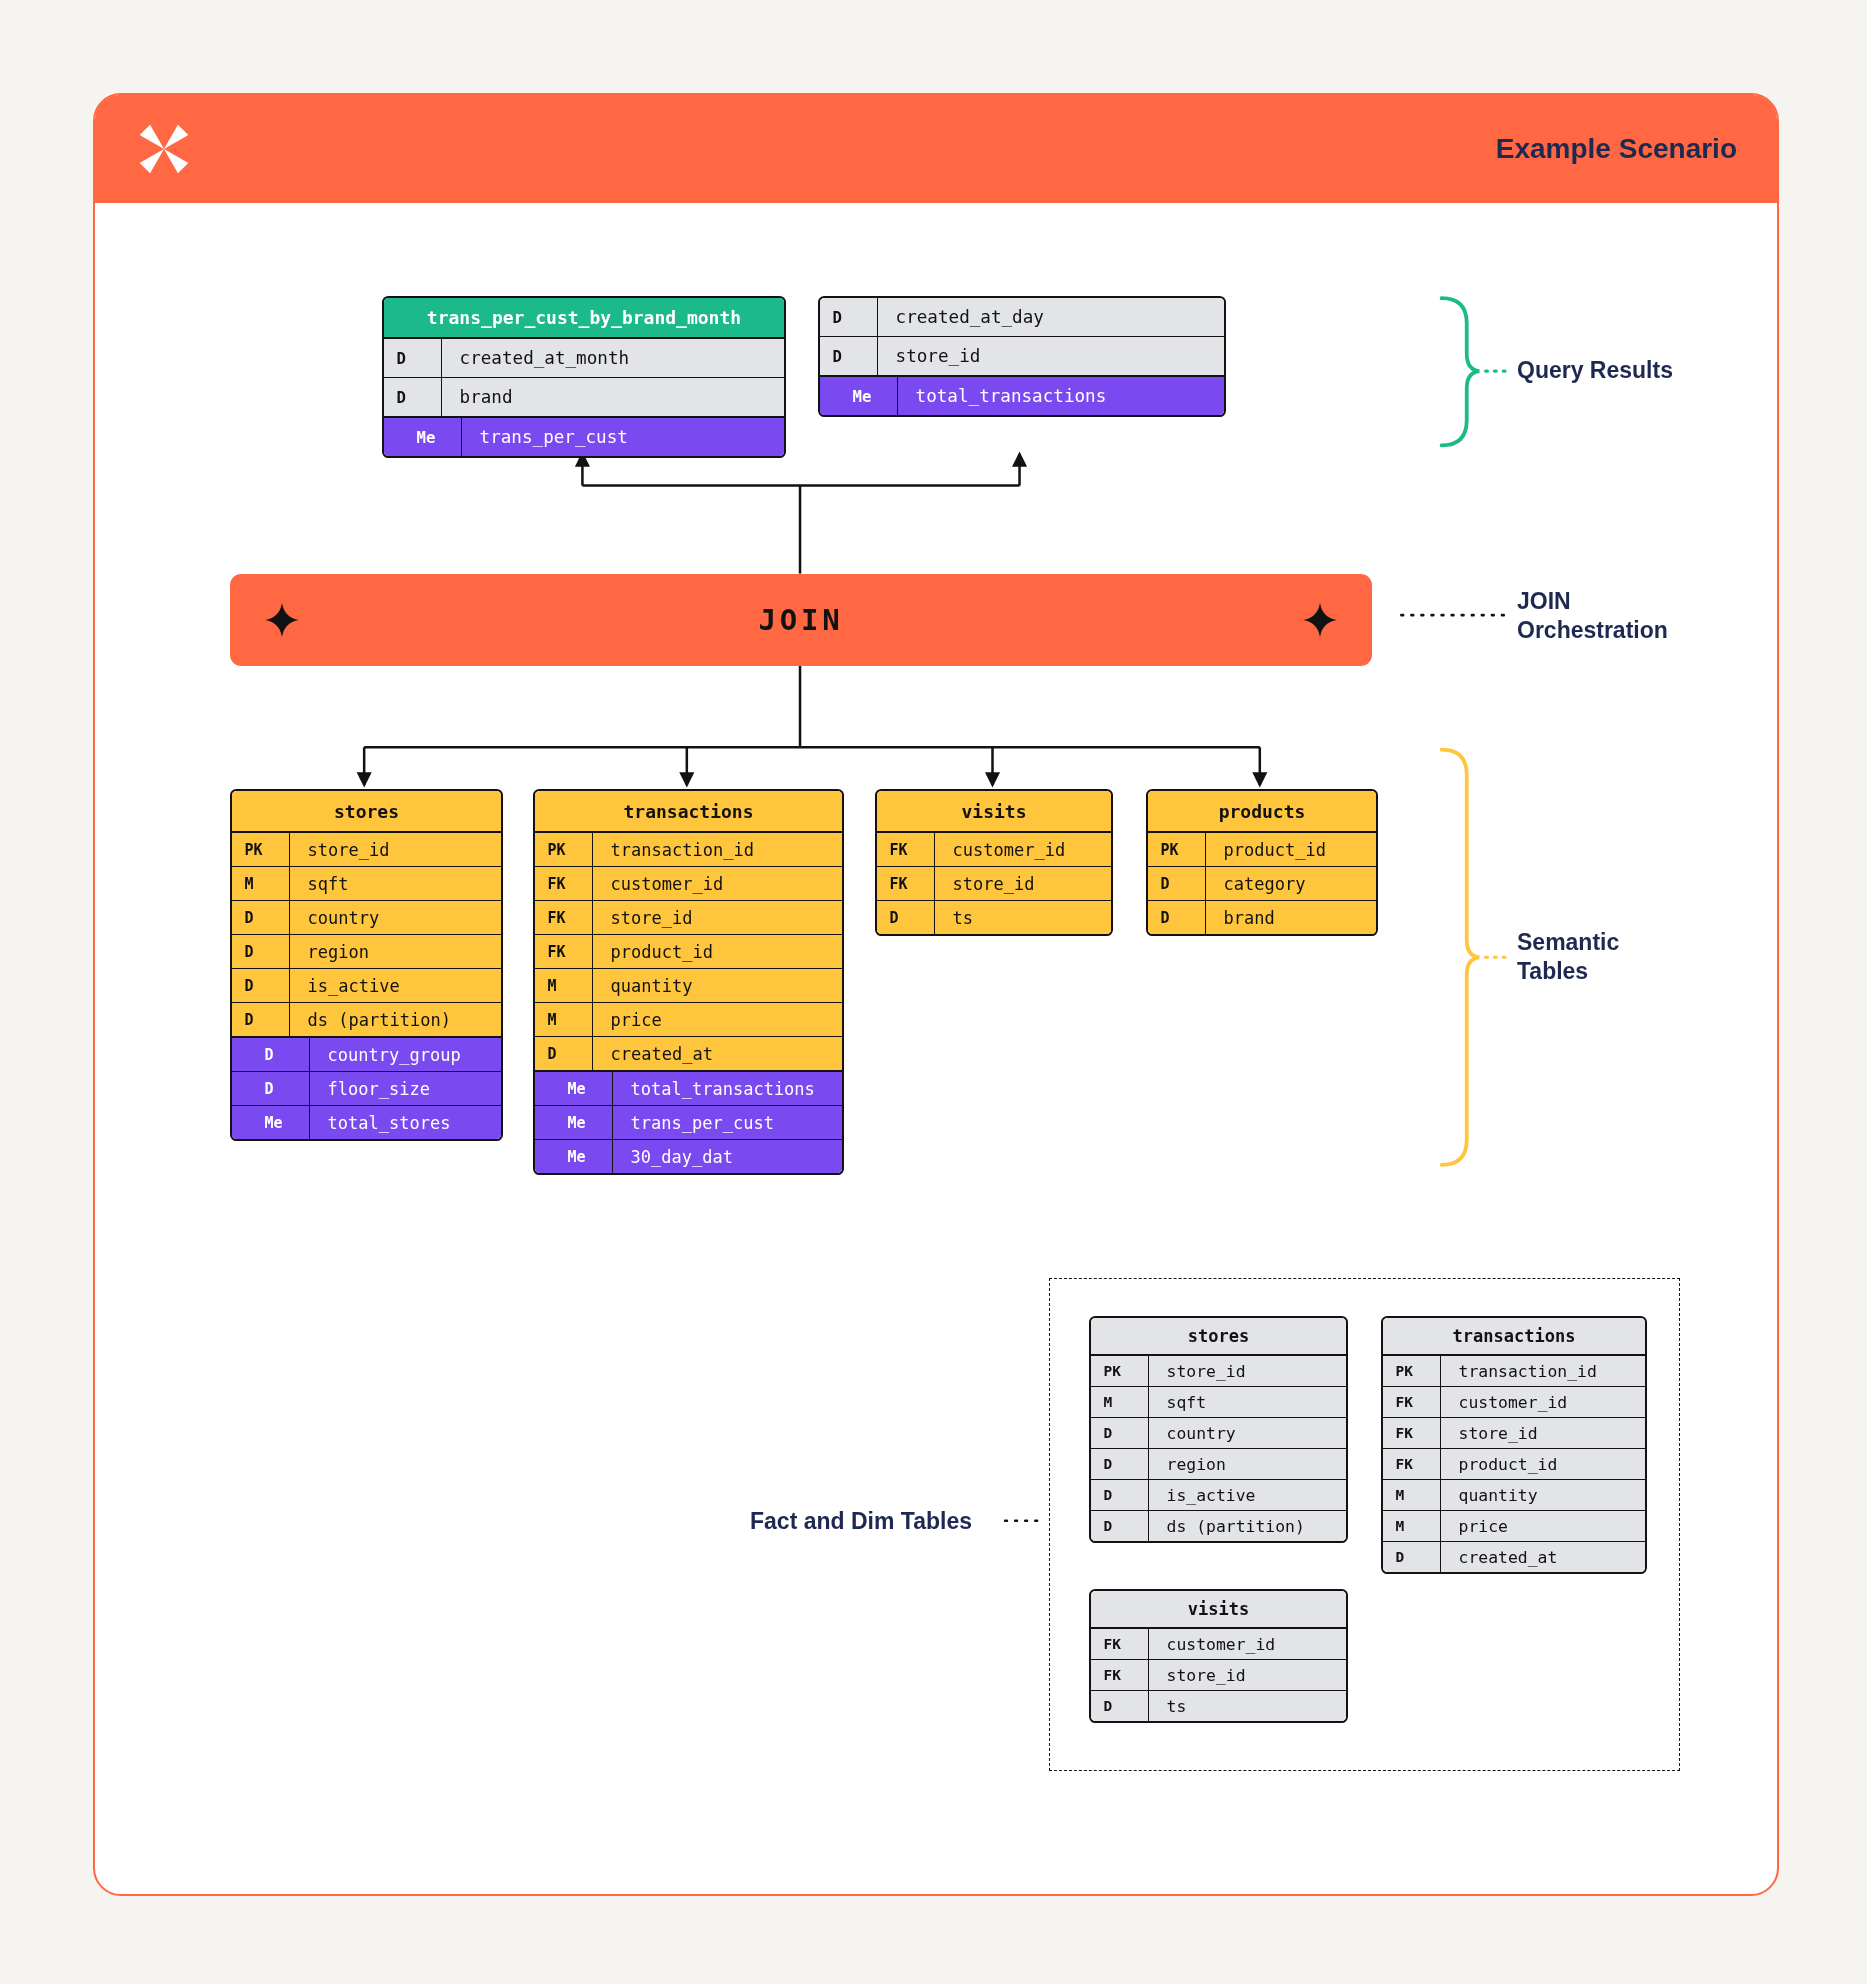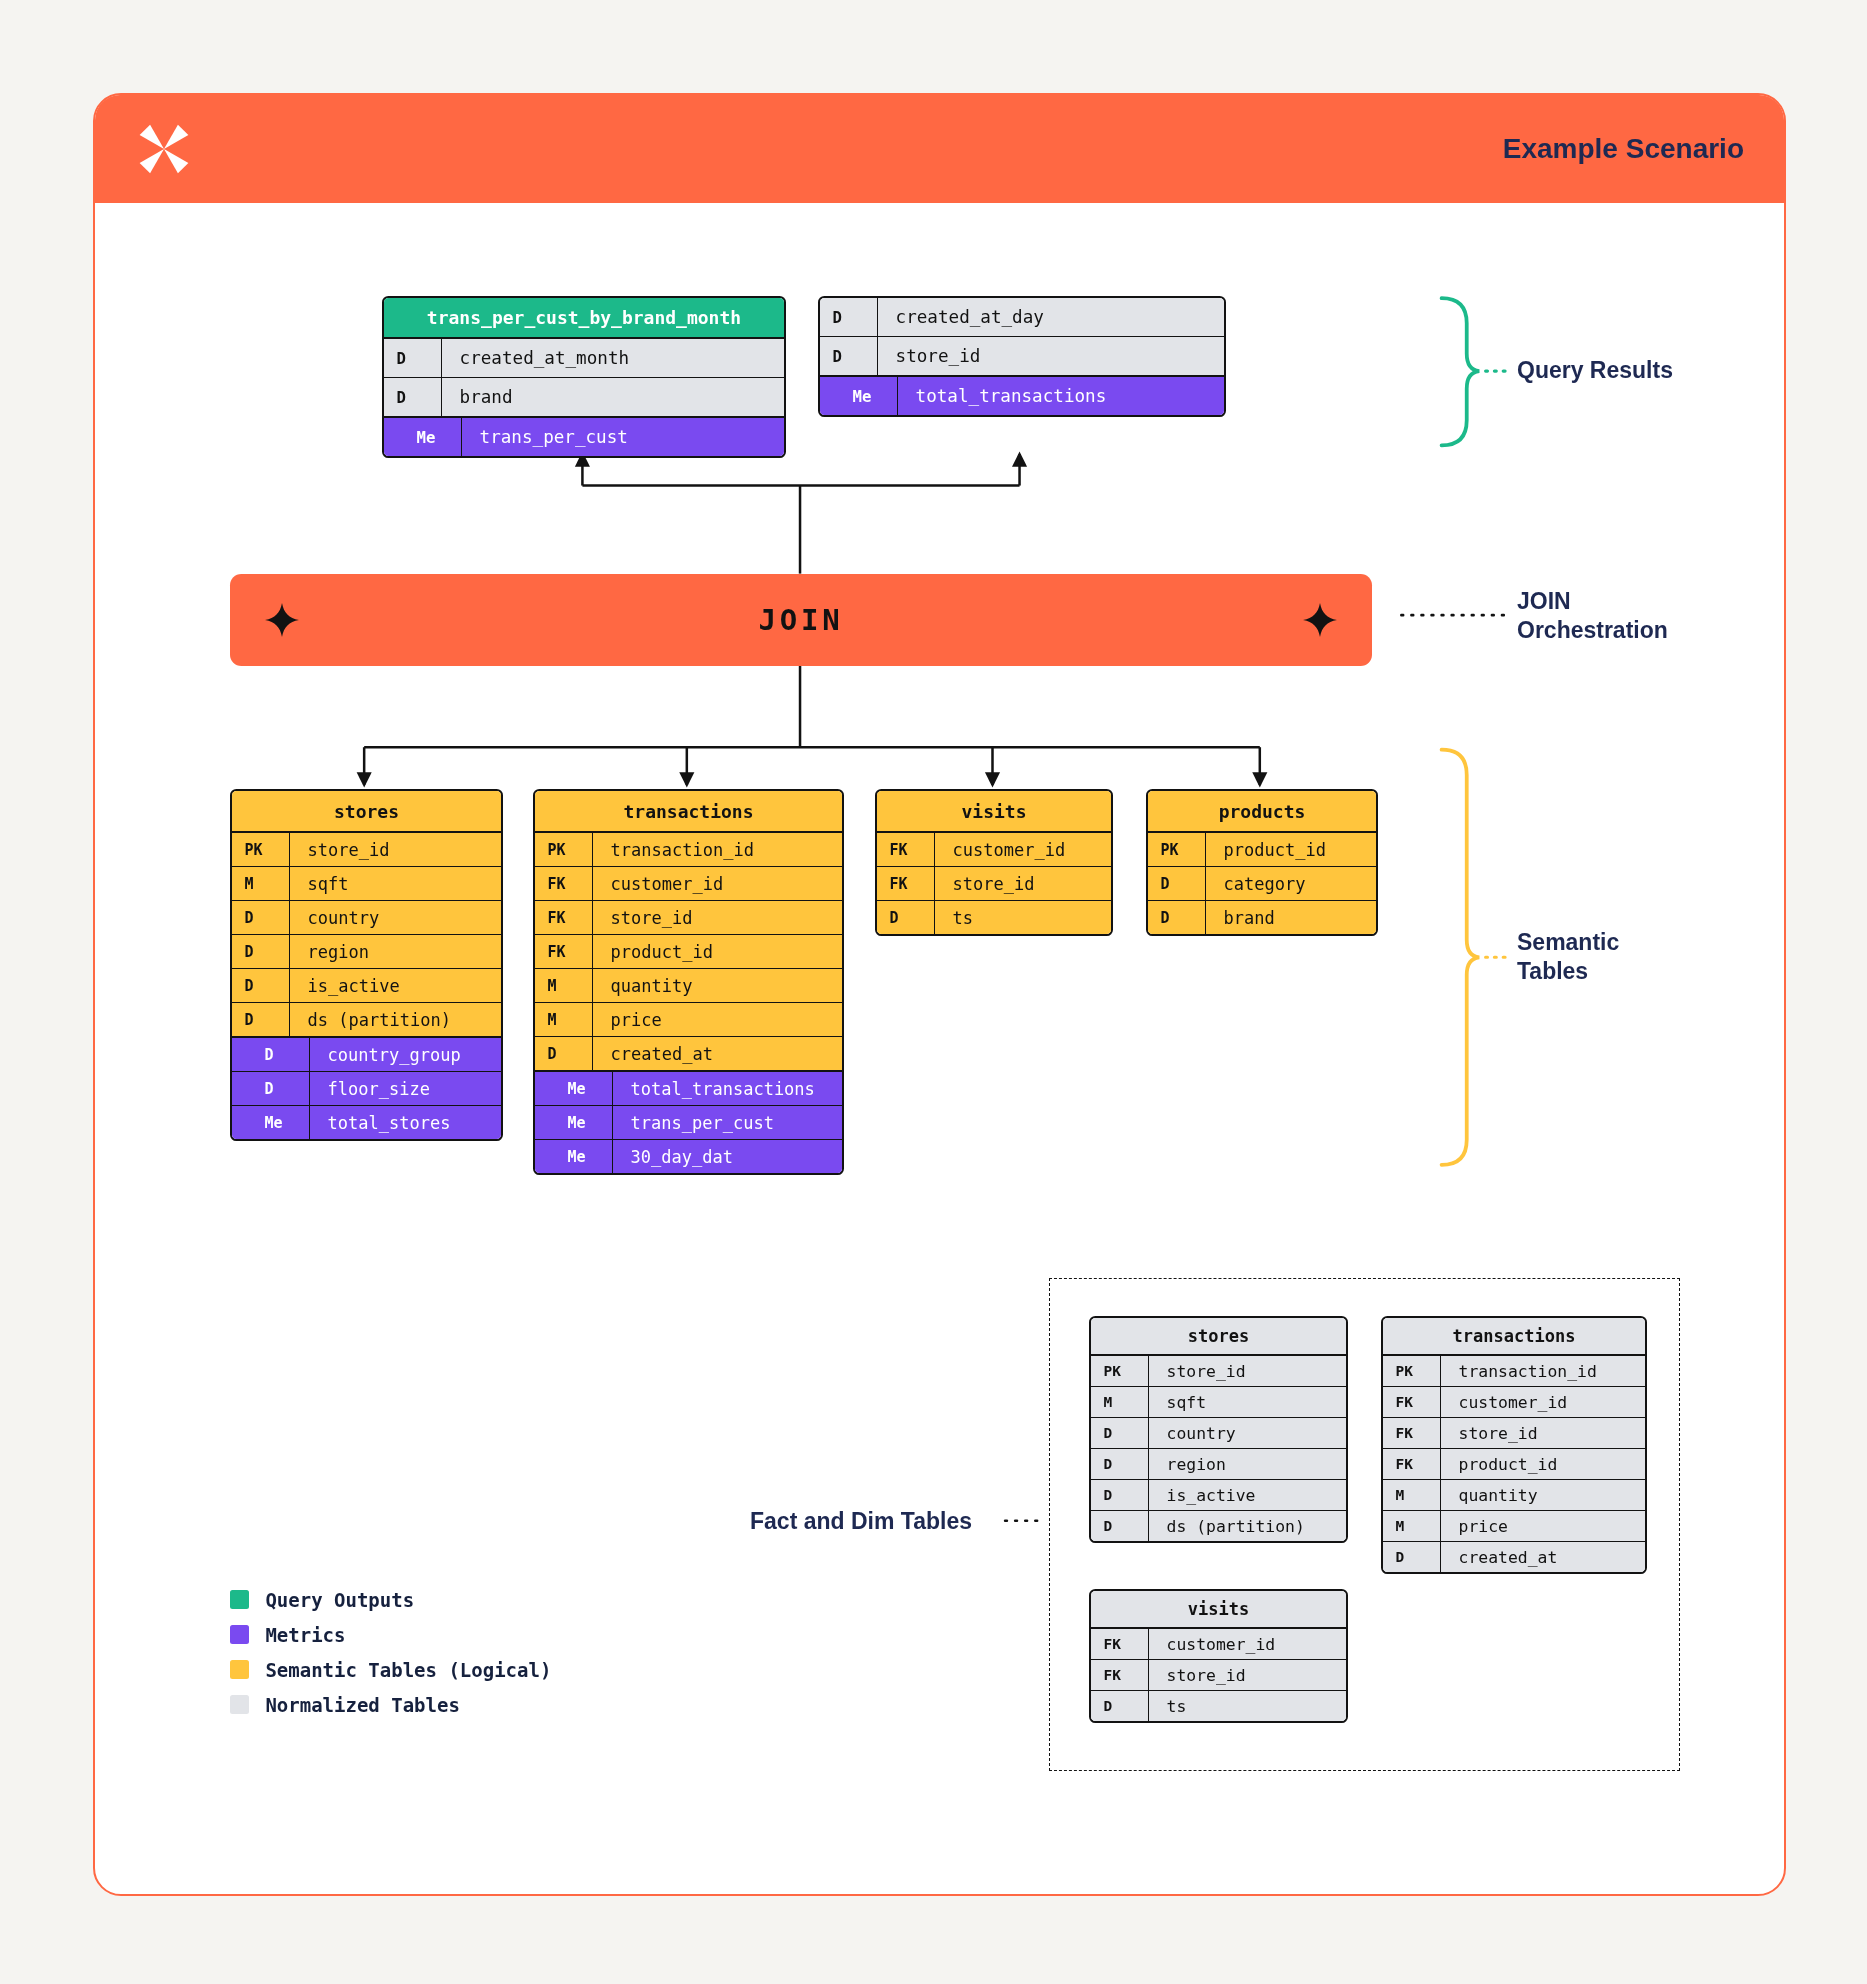--- a/index.html
+++ b/index.html
@@ -1,20 +1,20 @@
 <!DOCTYPE html>
 <html style="font-size:10px"><head>
 <meta charset="utf-8">
 <title>Example Scenario Diagram</title>
 <style>
   html,body{margin:0;padding:0;background:#F5F4F1;}
   .canvas{position:relative;width:1868px;height:1985px;background:#F5F4F1;overflow:hidden;
           font-family:"DejaVu Sans Mono",monospace;}
   .card{position:absolute;left:93px;top:93px;width:1682px;height:1799px;background:#FFFFFF;
-        border:2.5px solid #FF6843;border-radius:28px;padding-left:7px;}
+        border:2.5px solid #FF6843;border-radius:28px;}
   .topbar{position:absolute;left:0;top:0;width:100%;height:108px;background:#FF6843;
           border-radius:25px 25px 0 0;display:flex;align-items:center;justify-content:space-between;
           padding:0 40px;box-sizing:border-box;}
   .logo{width:58px;height:58px;}
   .title{font-family:"Liberation Sans",sans-serif;font-weight:700;font-size:28px;color:#1E2952;}
 
   
   .tbl{position:absolute;border:2.5px solid #121212;border-radius:6.3px;overflow:hidden;background:#fff;}
   .tbl-header{display:flex;align-items:center;justify-content:center;font-weight:bold;
               border-bottom:2.5px solid #121212;}
@@ -358,33 +358,15 @@
       <div class="tbl-row row-gray">
         <span class="k">FK</span>
         <span class="v">store_id</span>
       </div>
       <div class="tbl-row row-gray">
         <span class="k">D</span>
         <span class="v">ts</span>
       </div>
     </div>
 
-  <div class="legend">
-      <div class="legend-item">
-        <span class="legend-swatch sw-green"></span>
-        <span class="legend-label">Query Outputs</span>
-      </div>
-      <div class="legend-item">
-        <span class="legend-swatch sw-purple"></span>
-        <span class="legend-label">Metrics</span>
-      </div>
-      <div class="legend-item">
-        <span class="legend-swatch sw-yellow"></span>
-        <span class="legend-label">Semantic Tables (Logical)</span>
-      </div>
-      <div class="legend-item">
-        <span class="legend-swatch sw-gray"></span>
-        <span class="legend-label">Normalized Tables</span>
-      </div>
-    </div>
 
 </div>
 
 
 </body></html>

